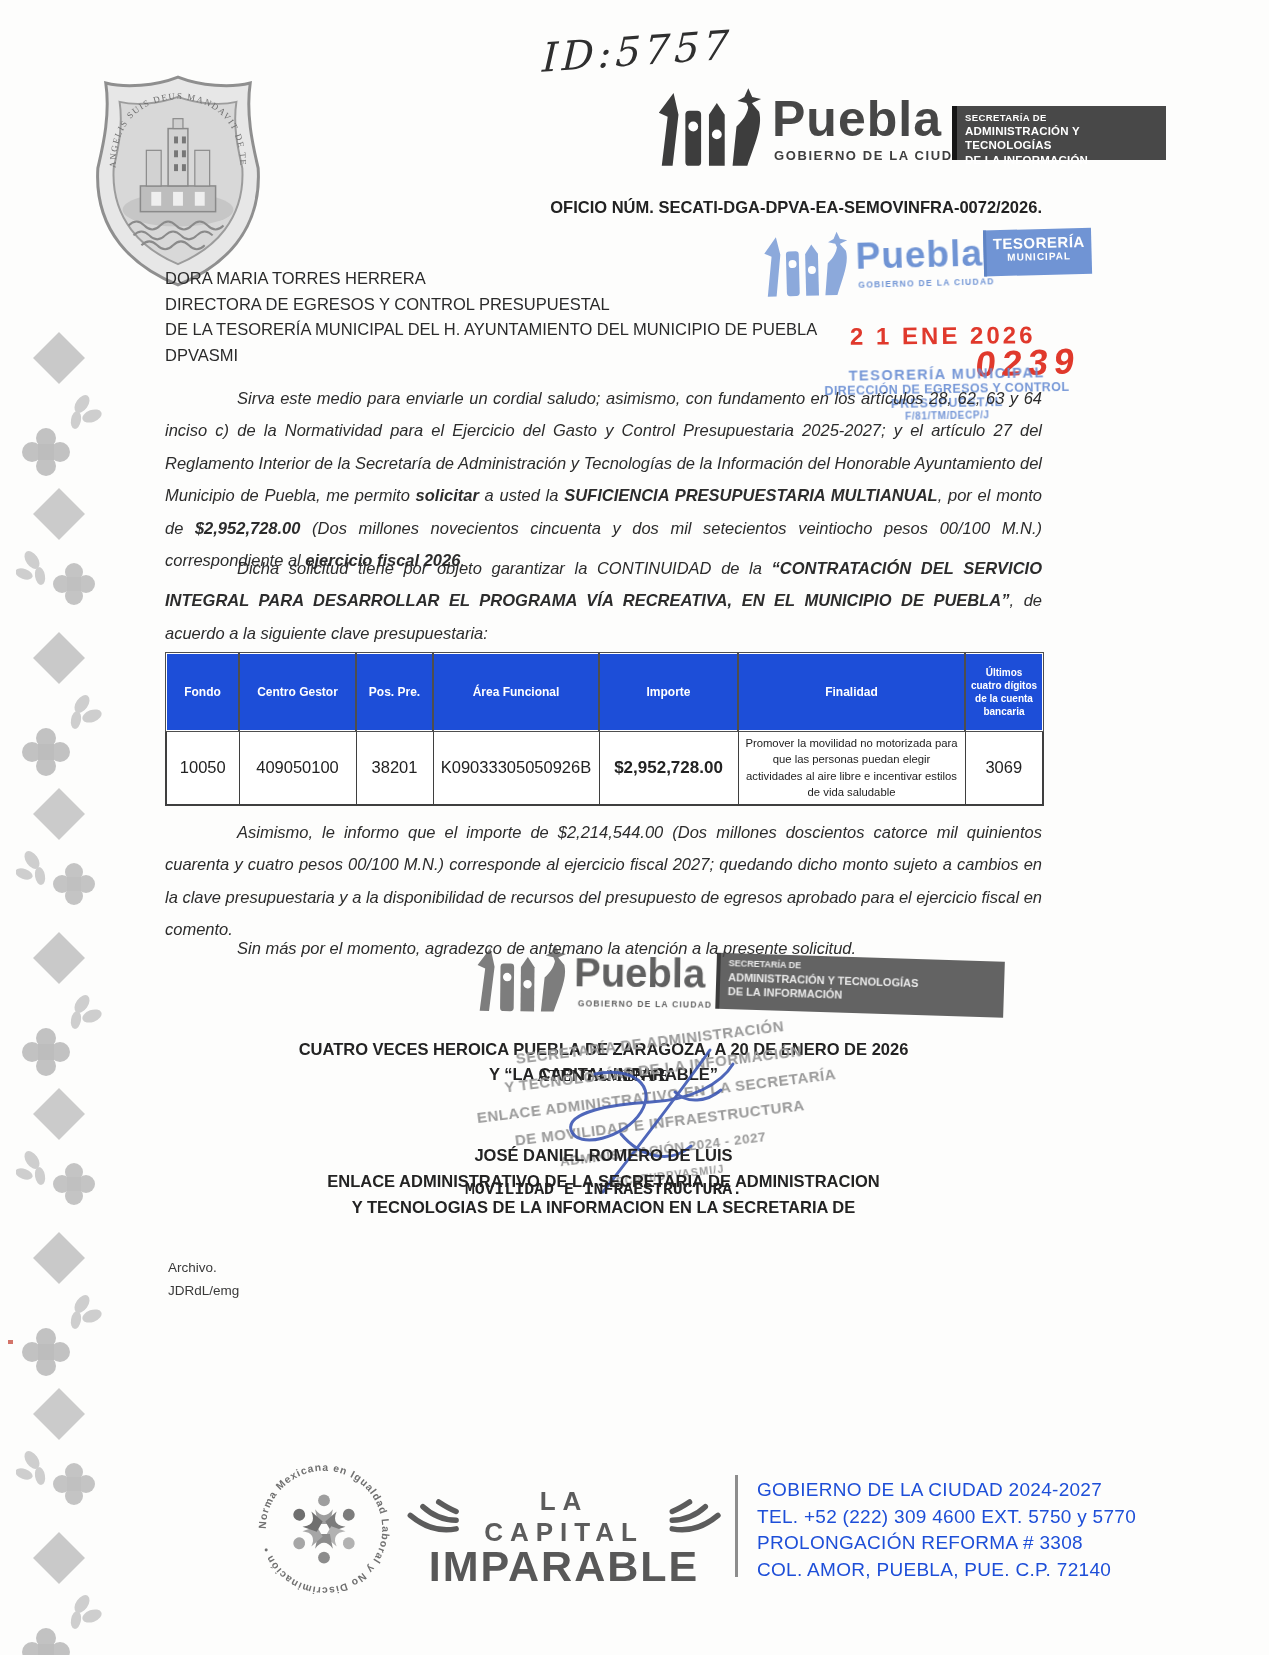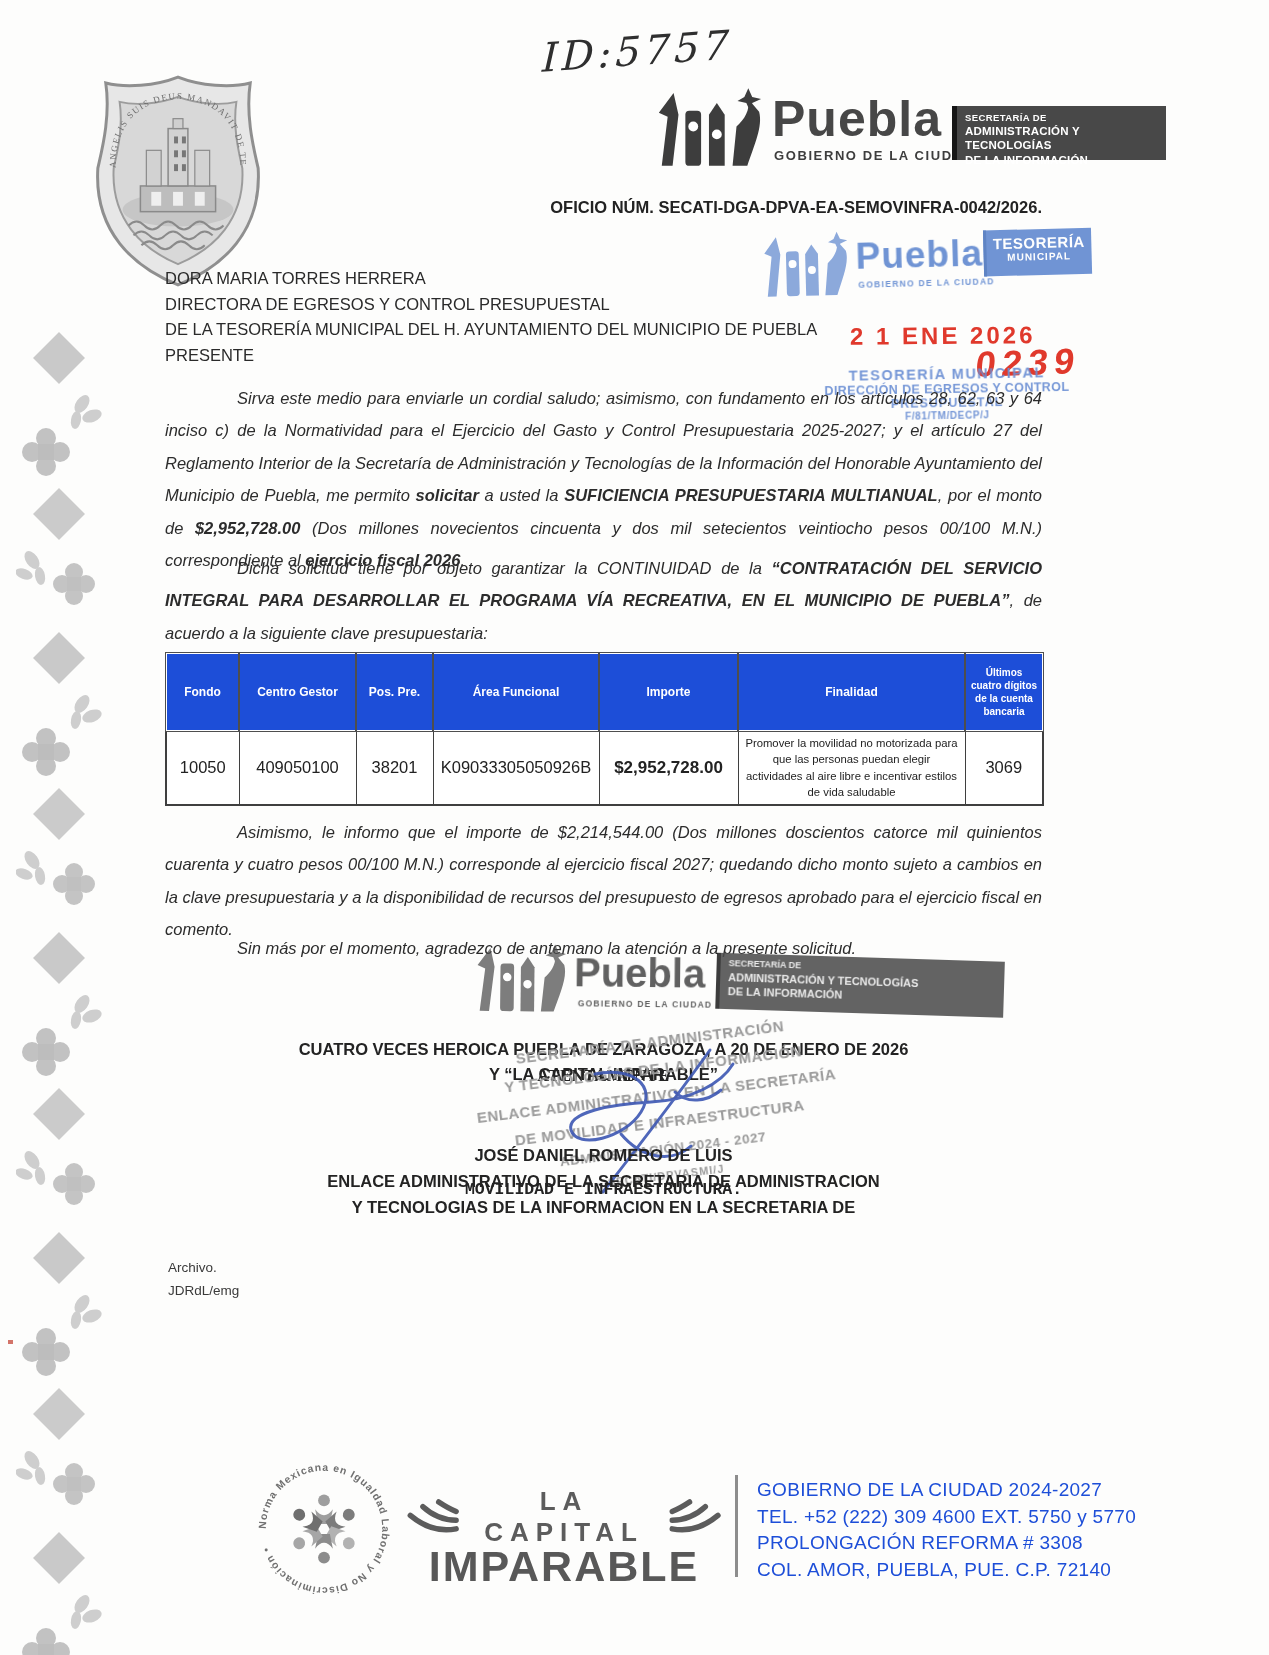--- a/index.html
+++ b/index.html
@@ -223,27 +223,27 @@
     <path d="M98,12 l4,-9 4,9 9,2 -9,4 -2,9 -4,-9 -9,-2 Z"></path>
   </svg>
   <div class="abs brand-word">Puebla</div>
   <div class="abs brand-tag">GOBIERNO DE LA CIUDAD</div>
   <div class="abs secretariat-box">
     <div class="b1">SECRETARÍA DE</div>
     <div class="b2">ADMINISTRACIÓN Y TECNOLOGÍAS</div>
     <div class="b3">DE LA INFORMACIÓN</div>
   </div>
 
-  <div class="abs oficio-line">OFICIO NÚM. SECATI-DGA-DPVA-EA-SEMOVINFRA-0042/2026.</div>
+  <div class="abs oficio-line">OFICIO NÚM. SECATI-DGA-DPVA-EA-SEMOVINFRA-0072/2026.</div>
 
   <div class="abs recipient">
     <div class="bold">DORA MARIA TORRES HERRERA</div>
     <div>DIRECTORA DE EGRESOS Y CONTROL PRESUPUESTAL</div>
     <div>DE LA TESORERÍA MUNICIPAL DEL H. AYUNTAMIENTO DEL MUNICIPIO DE PUEBLA</div>
-    <div class="bold">PRESENTE</div>
+    <div class="bold">DPVASMI</div>
   </div>
 
   <div class="abs stamp-tesoreria">
     <svg class="mark" viewBox="0 0 120 85" fill="currentColor" opacity="0.8">
       <path d="M14,82 L20,32 L11,28 L26,8 L31,30 L25,82 Z"></path>
       <rect x="38" y="26" width="16" height="56" rx="4"></rect>
       <circle cx="46" cy="42" r="5" fill="#fff"></circle>
       <path d="M62,82 V30 l8,-12 8,12 v52 Z"></path>
       <circle cx="70" cy="50" r="5" fill="#fff"></circle>
       <path d="M86,82 L90,42 C98,35 104,25 102,14 L113,27 C117,42 108,61 101,82 Z"></path>

